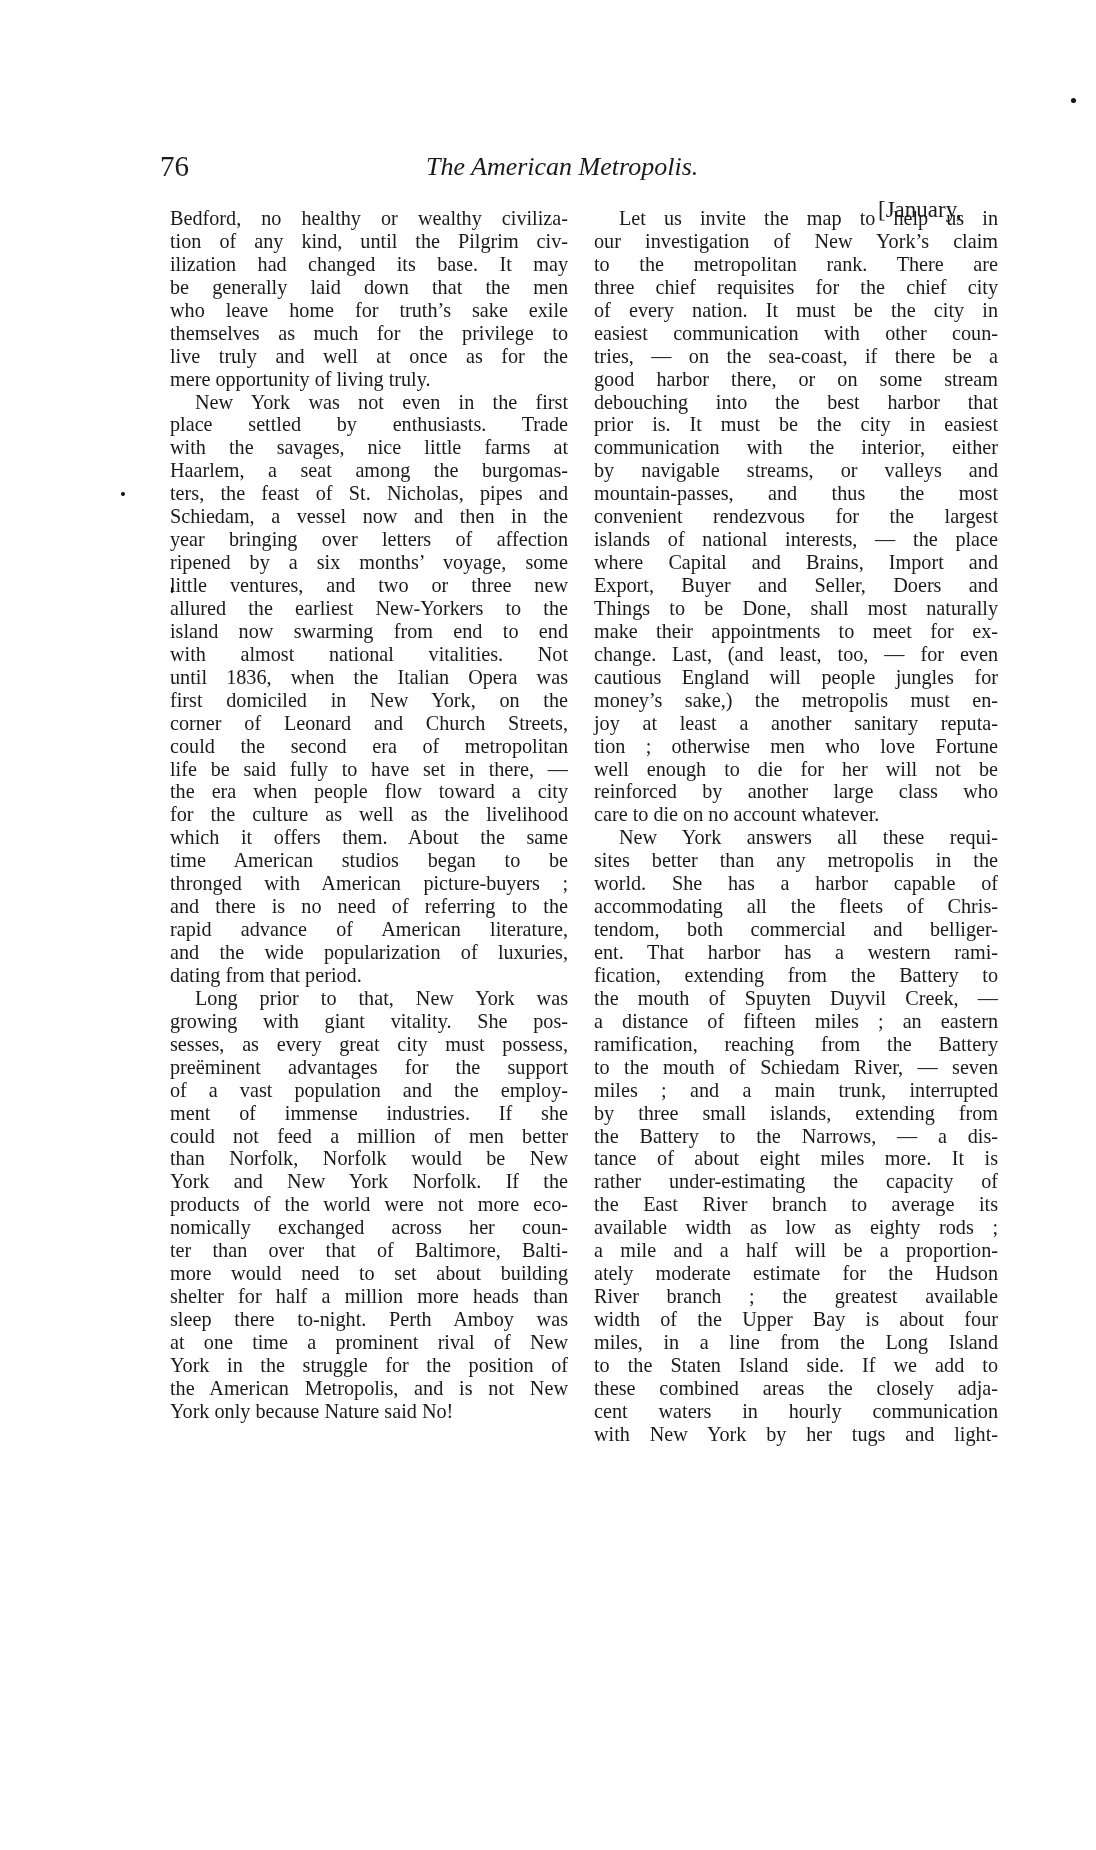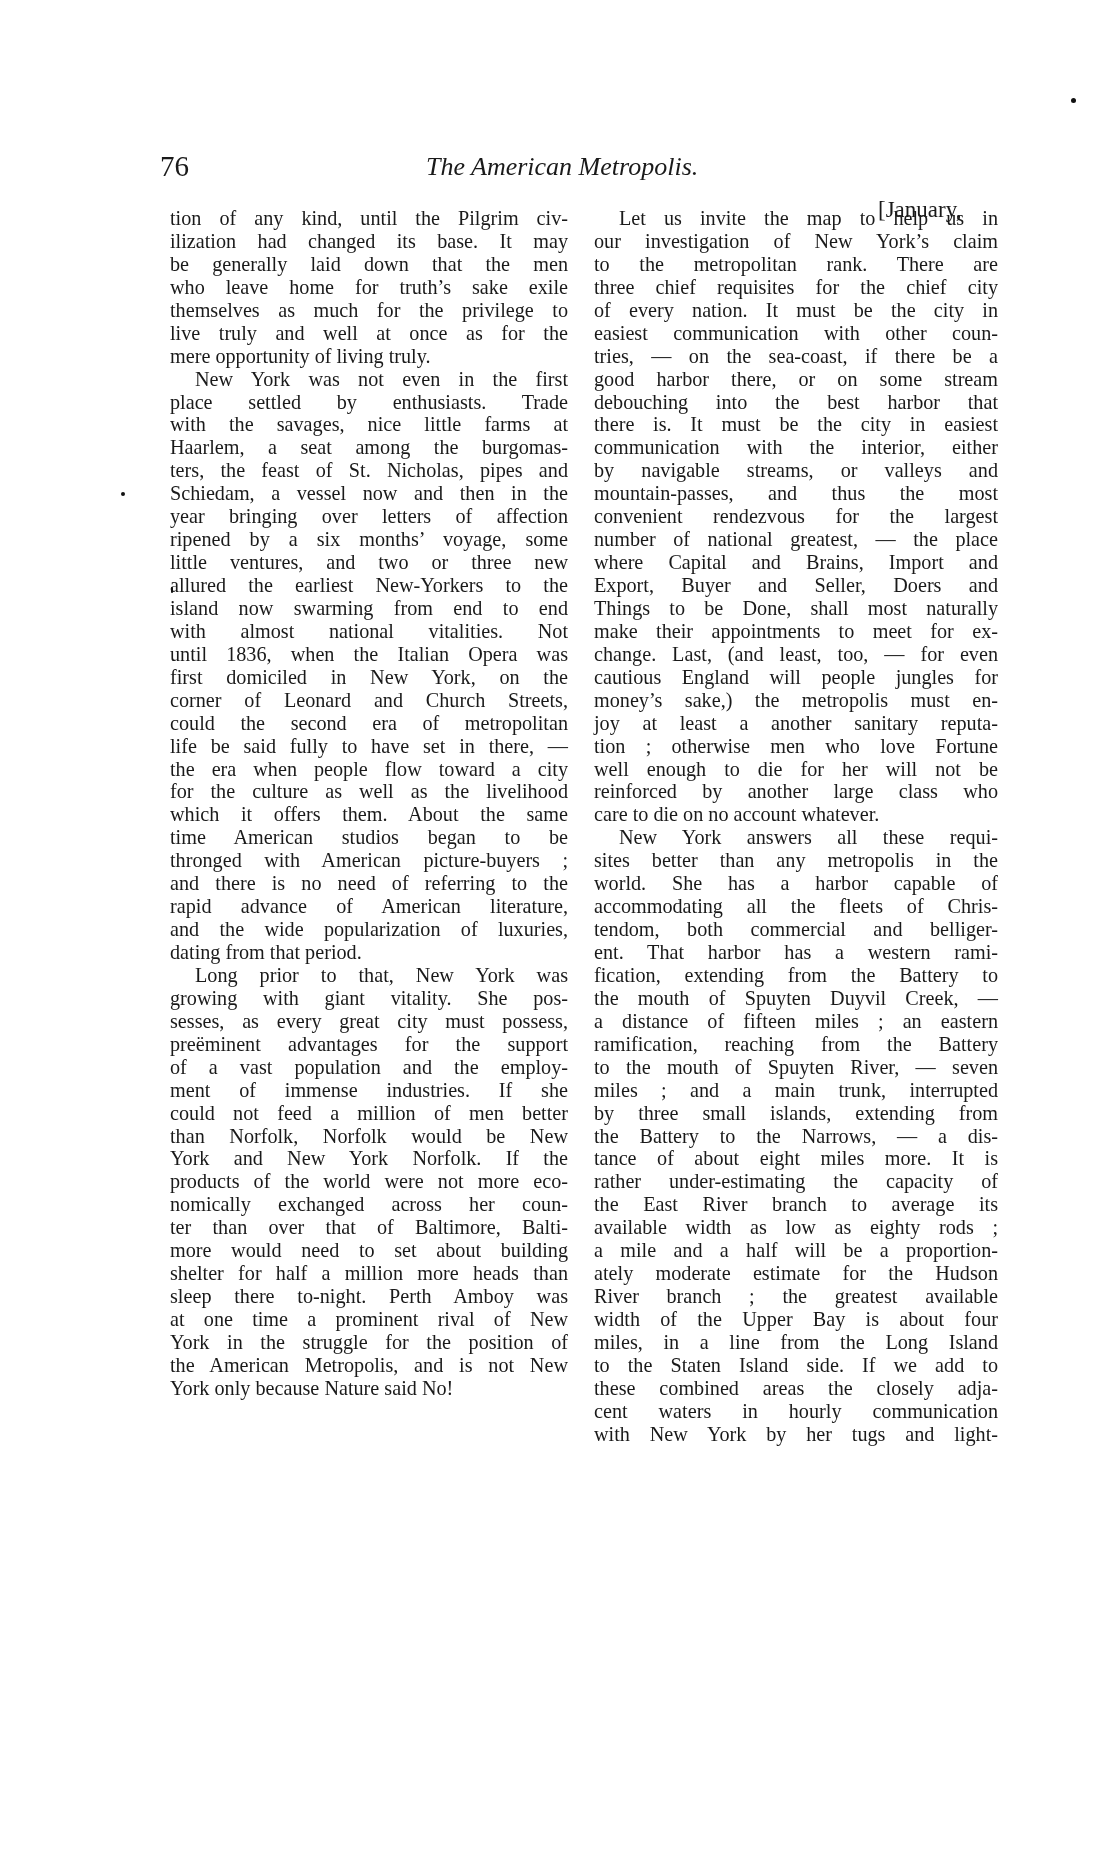--- a/index.html
+++ b/index.html
@@ -25,20 +25,21 @@
 </head>
 <body>
 
 <div class="header">
   <span class="page-number">76</span>
   <span class="running-title">The American Metropolis.</span>
   <span class="running-date">[January,</span>
 </div>
 
 <div class="column col-left" id="col-left">
+    <span class="line">Bedford, no healthy or wealthy civiliza-</span>
     <span class="line">tion of any kind, until the Pilgrim civ-</span>
     <span class="line">ilization had changed its base.  It may</span>
     <span class="line">be generally laid down that the men</span>
     <span class="line">who leave home for truth’s sake exile</span>
     <span class="line">themselves as much for the privilege to</span>
     <span class="line">live truly and well at once as for the</span>
     <span class="line last">mere opportunity of living truly.</span>
     <span class="line indent">New York was not even in the first</span>
     <span class="line">place settled by enthusiasts.  Trade</span>
     <span class="line">with the savages, nice little farms at</span>
@@ -88,26 +89,26 @@
 <div class="column col-right" id="col-right">
     <span class="line indent">Let us invite the map to help us in</span>
     <span class="line">our investigation of New York’s claim</span>
     <span class="line">to the metropolitan rank.  There are</span>
     <span class="line">three chief requisites for the chief city</span>
     <span class="line">of every nation.  It must be the city in</span>
     <span class="line">easiest communication with other coun-</span>
     <span class="line">tries, — on the sea-coast, if there be a</span>
     <span class="line">good harbor there, or on some stream</span>
     <span class="line">debouching into the best harbor that</span>
-    <span class="line">there is.  It must be the city in easiest</span>
+    <span class="line">prior is.  It must be the city in easiest</span>
     <span class="line">communication with the interior, either</span>
     <span class="line">by navigable streams, or valleys and</span>
     <span class="line">mountain-passes, and thus the most</span>
     <span class="line">convenient rendezvous for the largest</span>
-    <span class="line">number of national greatest, — the place</span>
+    <span class="line">islands of national interests, — the place</span>
     <span class="line">where Capital and Brains, Import and</span>
     <span class="line">Export, Buyer and Seller, Doers and</span>
     <span class="line">Things to be Done, shall most naturally</span>
     <span class="line">make their appointments to meet for ex-</span>
     <span class="line">change.  Last, (and least, too, — for even</span>
     <span class="line">cautious England will people jungles for</span>
     <span class="line">money’s sake,) the metropolis must en-</span>
     <span class="line">joy at least a another sanitary reputa-</span>
     <span class="line">tion ; otherwise men who love Fortune</span>
     <span class="line">well enough to die for her will not be</span>
@@ -116,21 +117,21 @@
     <span class="line indent">New York answers all these requi-</span>
     <span class="line">sites better than any metropolis in the</span>
     <span class="line">world.  She has a harbor capable of</span>
     <span class="line">accommodating all the fleets of Chris-</span>
     <span class="line">tendom, both commercial and belliger-</span>
     <span class="line">ent.  That harbor has a western rami-</span>
     <span class="line">fication, extending from the Battery to</span>
     <span class="line">the mouth of Spuyten Duyvil Creek, —</span>
     <span class="line">a distance of fifteen miles ; an eastern</span>
     <span class="line">ramification, reaching from the Battery</span>
-    <span class="line">to the mouth of Spuyten River, — seven</span>
+    <span class="line">to the mouth of Schiedam River, — seven</span>
     <span class="line">miles ; and a main trunk, interrupted</span>
     <span class="line">by three small islands, extending from</span>
     <span class="line">the Battery to the Narrows, — a dis-</span>
     <span class="line">tance of about eight miles more.  It is</span>
     <span class="line">rather under-estimating the capacity of</span>
     <span class="line">the East River branch to average its</span>
     <span class="line">available width as low as eighty rods ;</span>
     <span class="line">a mile and a half will be a proportion-</span>
     <span class="line">ately moderate estimate for the Hudson</span>
     <span class="line">River branch ; the greatest available</span>

